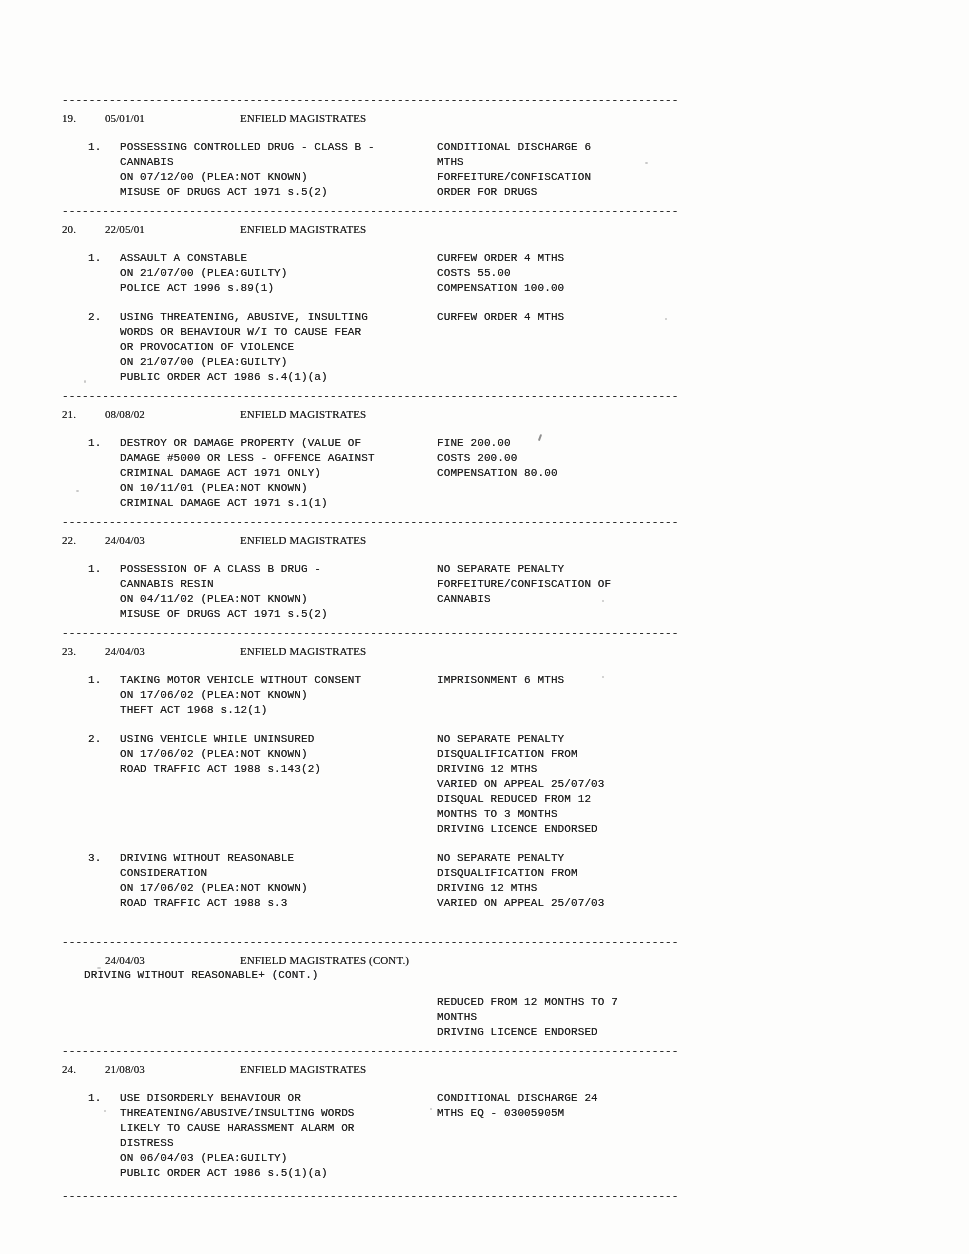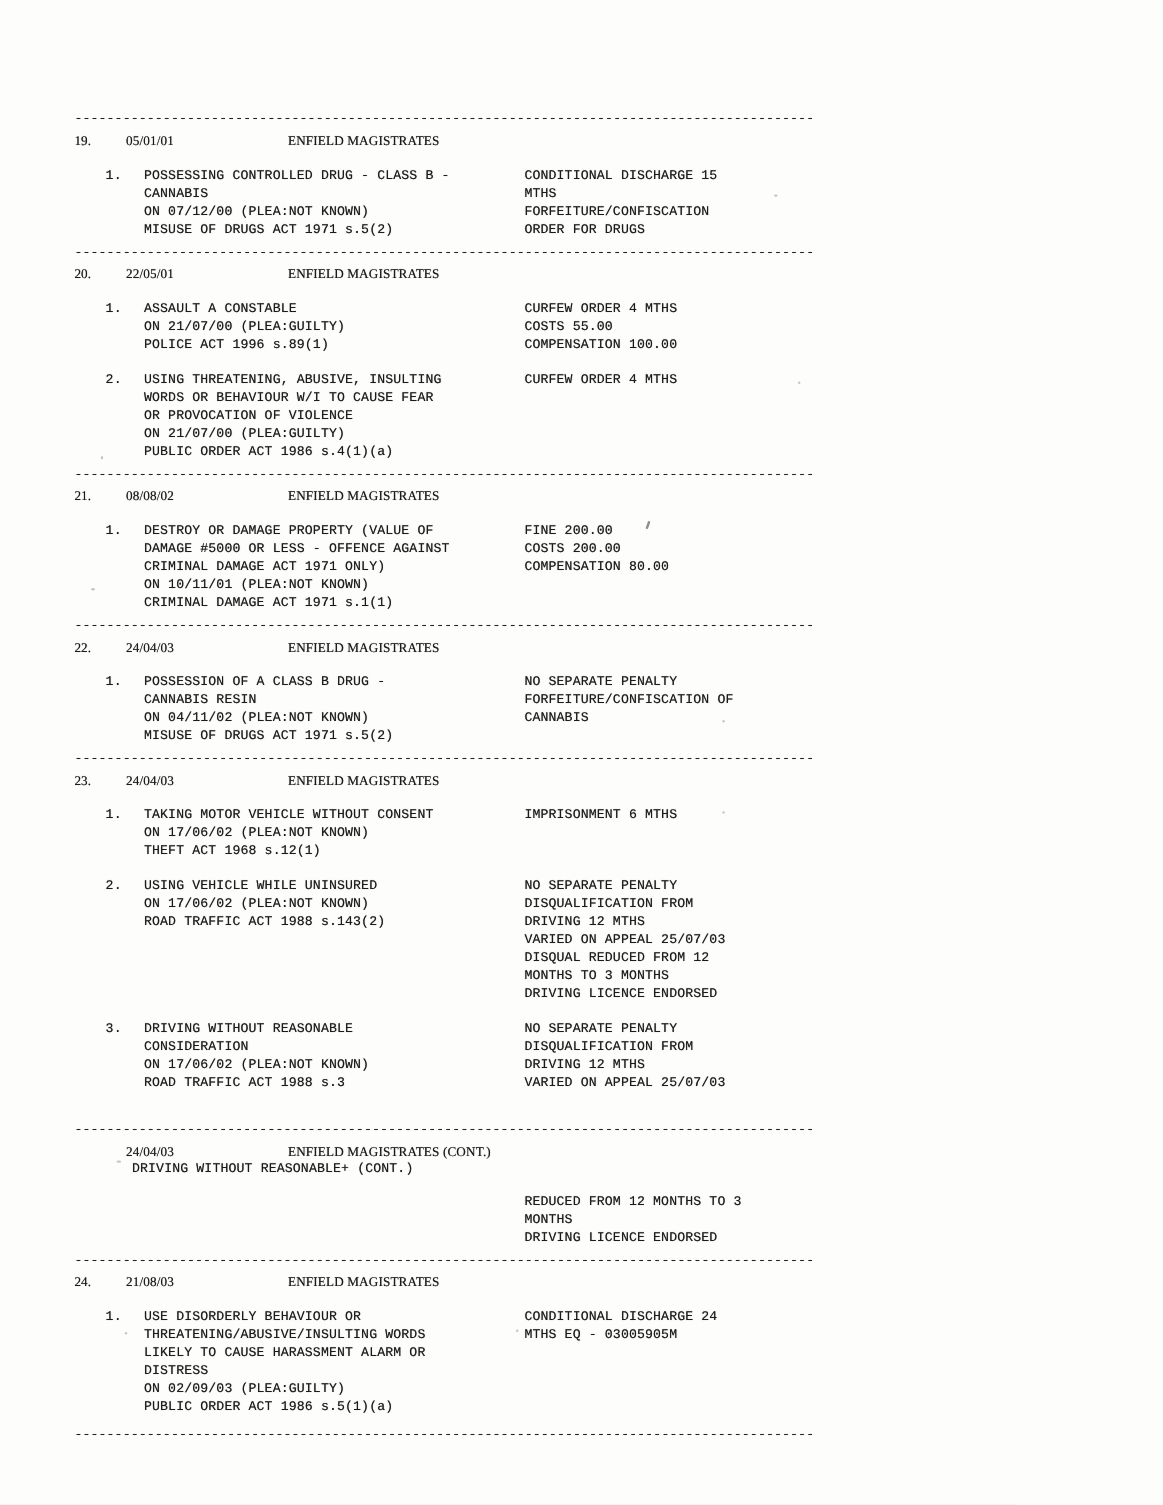--- a/index.html
+++ b/index.html
@@ -46,21 +46,21 @@
     display: grid;
     grid-template-columns: 32px 317px 1fr;
     margin-left: 26px;
     margin-top: 14px;
     align-items: start;
   }
   .off-text, .off-result, .cont-result {
     white-space: pre-line;
   }
   .cont-offence {
-    margin-left: 48px;
+    margin-left: 22px;
     white-space: nowrap;
   }
   .cont-result {
     margin-left: 375px;
     margin-top: 12px;
     width: 240px;
   }
   .speck {
     position: absolute;
     background: #444;
@@ -88,21 +88,21 @@
           <div class="col-num">19.</div>
           <div class="col-date">05/01/01</div>
           <div class="col-court">ENFIELD MAGISTRATES</div>
         </div>
         <div class="offence">
           <div class="off-num">1.</div>
           <div class="off-text">POSSESSING CONTROLLED DRUG - CLASS B -
 CANNABIS
 ON 07/12/00 (PLEA:NOT KNOWN)
 MISUSE OF DRUGS ACT 1971 s.5(2)</div>
-          <div class="off-result">CONDITIONAL DISCHARGE 15
+          <div class="off-result">CONDITIONAL DISCHARGE 6
 MTHS
 FORFEITURE/CONFISCATION
 ORDER FOR DRUGS</div>
         </div>
       </div>
       <div class="sep">--------------------------------------------------------------------------------------------</div>
       <div class="entry">
         <div class="entry-header">
           <div class="col-num">20.</div>
           <div class="col-date">22/05/01</div>
@@ -204,38 +204,38 @@
         </div>
       </div>
       <div class="sep sep-before-cont">--------------------------------------------------------------------------------------------</div>
       <div class="cont">
         <div class="entry-header">
           <div class="col-num"></div>
           <div class="col-date">24/04/03</div>
           <div class="col-court">ENFIELD MAGISTRATES (CONT.)</div>
         </div>
         <div class="cont-offence">DRIVING WITHOUT REASONABLE+ (CONT.)</div>
-        <div class="cont-result">REDUCED FROM 12 MONTHS TO 3
+        <div class="cont-result">REDUCED FROM 12 MONTHS TO 7
 MONTHS
 DRIVING LICENCE ENDORSED</div>
       </div>
       <div class="sep">--------------------------------------------------------------------------------------------</div>
       <div class="entry">
         <div class="entry-header">
           <div class="col-num">24.</div>
           <div class="col-date">21/08/03</div>
           <div class="col-court">ENFIELD MAGISTRATES</div>
         </div>
         <div class="offence">
           <div class="off-num">1.</div>
           <div class="off-text">USE DISORDERLY BEHAVIOUR OR
 THREATENING/ABUSIVE/INSULTING WORDS
 LIKELY TO CAUSE HARASSMENT ALARM OR
 DISTRESS
-ON 02/09/03 (PLEA:GUILTY)
+ON 06/04/03 (PLEA:GUILTY)
 PUBLIC ORDER ACT 1986 s.5(1)(a)</div>
           <div class="off-result">CONDITIONAL DISCHARGE 24
 MTHS EQ - 03005905M</div>
         </div>
       </div>
       <div class="sep sep-last">--------------------------------------------------------------------------------------------</div>
     </div>
 
   <div class="speck" style="left:645px;top:162px;width:3px;height:2px;"></div>
   <div class="speck" style="left:84px;top:380px;width:2px;height:3px;"></div>

